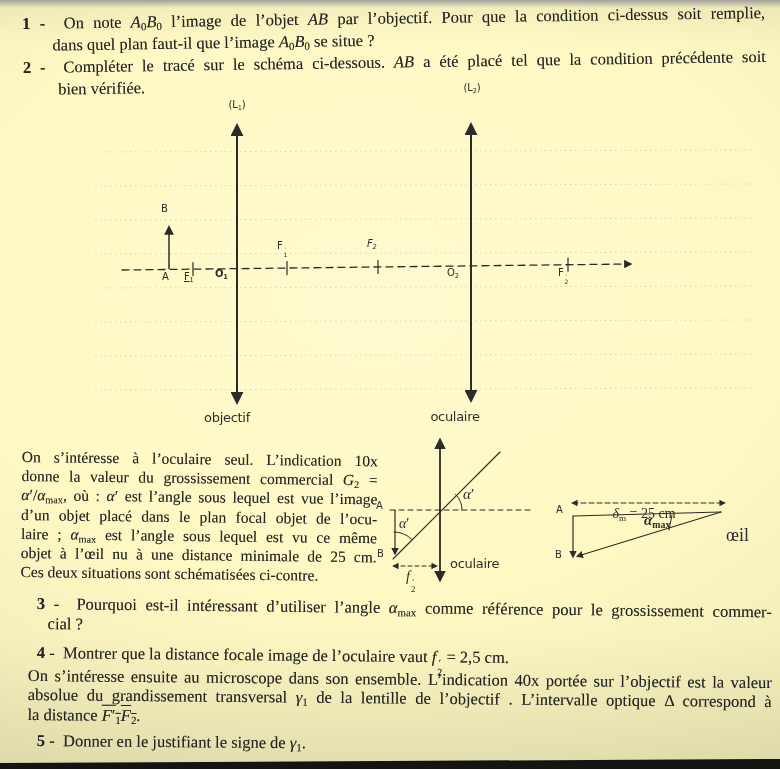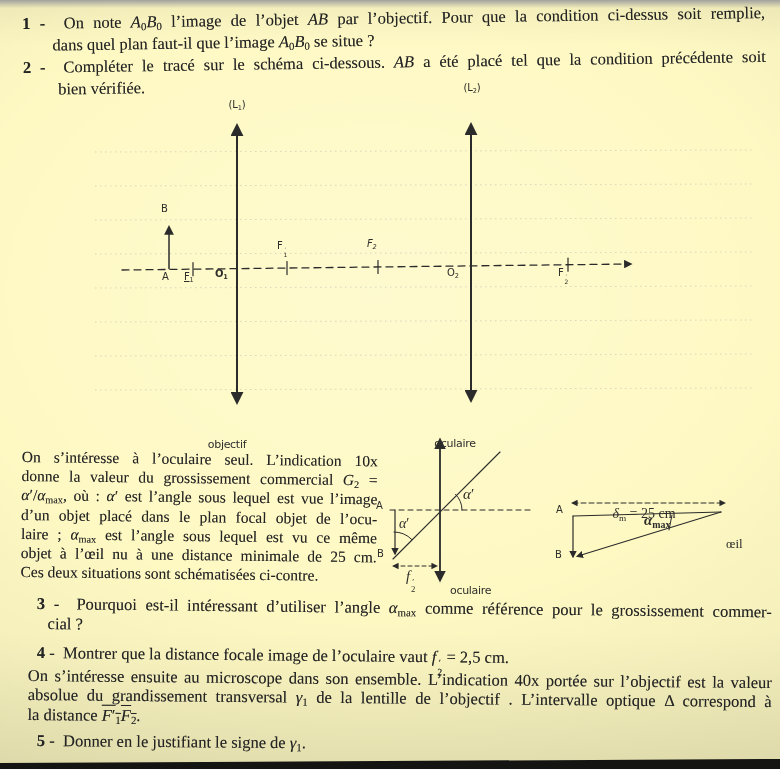--- a/index.html
+++ b/index.html
@@ -28,21 +28,21 @@
   .q3{left:37px;top:594px;width:735px;font-size:16.5px;line-height:19.5px;transform:rotate(0.65deg);}
   .q3 .ind{margin-left:11px;}
   .q4{left:37px;top:643px;width:735px;font-size:16.5px;transform:rotate(0.6deg);}
   .mpar{left:28px;top:666px;width:744px;font-size:16.5px;line-height:19.4px;transform:rotate(0.55deg);}
   .q5{left:37px;top:731px;font-size:16.5px;transform:rotate(0.5deg);}
   sub{font-size:66%;vertical-align:-0.28em;line-height:0;}
   .ov{text-decoration:overline;}
   .stk{display:inline-flex;flex-direction:column;align-items:center;font-size:60%;line-height:.85;vertical-align:-0.45em;margin-left:1px;}
   
   .dl{position:absolute;font-family:"DejaVu Sans",sans-serif;color:#2d2d2b;font-size:10px;line-height:1;letter-spacing:-.2px;white-space:nowrap;}
-  .dl.big{font-size:11px;letter-spacing:-.3px;margin-top:28px;}
+  .dl.big{font-size:13px;letter-spacing:-.3px;}
   .ml{position:absolute;font-family:"Liberation Serif",serif;color:#2d2d2b;font-size:15px;line-height:1;white-space:nowrap;}
   .cx{transform:translateX(-50%);}
   .soft{text-shadow:0 0 .5px rgba(40,40,40,.45);}
 </style>
 </head>
 <body>
 
 <div class="page">
   <div class="paper-grad"></div>
   <div class="topshade"></div>
@@ -162,16 +162,16 @@
   <div class="ml" style="left:406px;top:569px;font-size:14.5px;"><i>f</i><span class="stk">
         <span>′</span>
         <span>2</span>
       </span></div>
   <div class="dl big" style="left:450px;top:557px;">oculaire</div>
 
   <div class="ml cx" style="left:644px;top:507px;font-size:14px;"><i>δ</i><sub>m</sub> = 25 cm</div>
   <div class="dl" style="left:556px;top:505px;">A</div>
   <div class="dl" style="left:555px;top:550px;">B</div>
   <div class="ml" style="left:644px;top:513px;font-weight:bold;"><i>α</i><sub>max</sub></div>
-  <div class="ml" style="left:726px;top:537px;font-size:13px;font-style:normal;">œil</div>
+  <div class="ml" style="left:726px;top:526px;font-size:18px;font-style:normal;">œil</div>
 
   <div class="botbar"></div>
 </div>
 
 </body></html>

